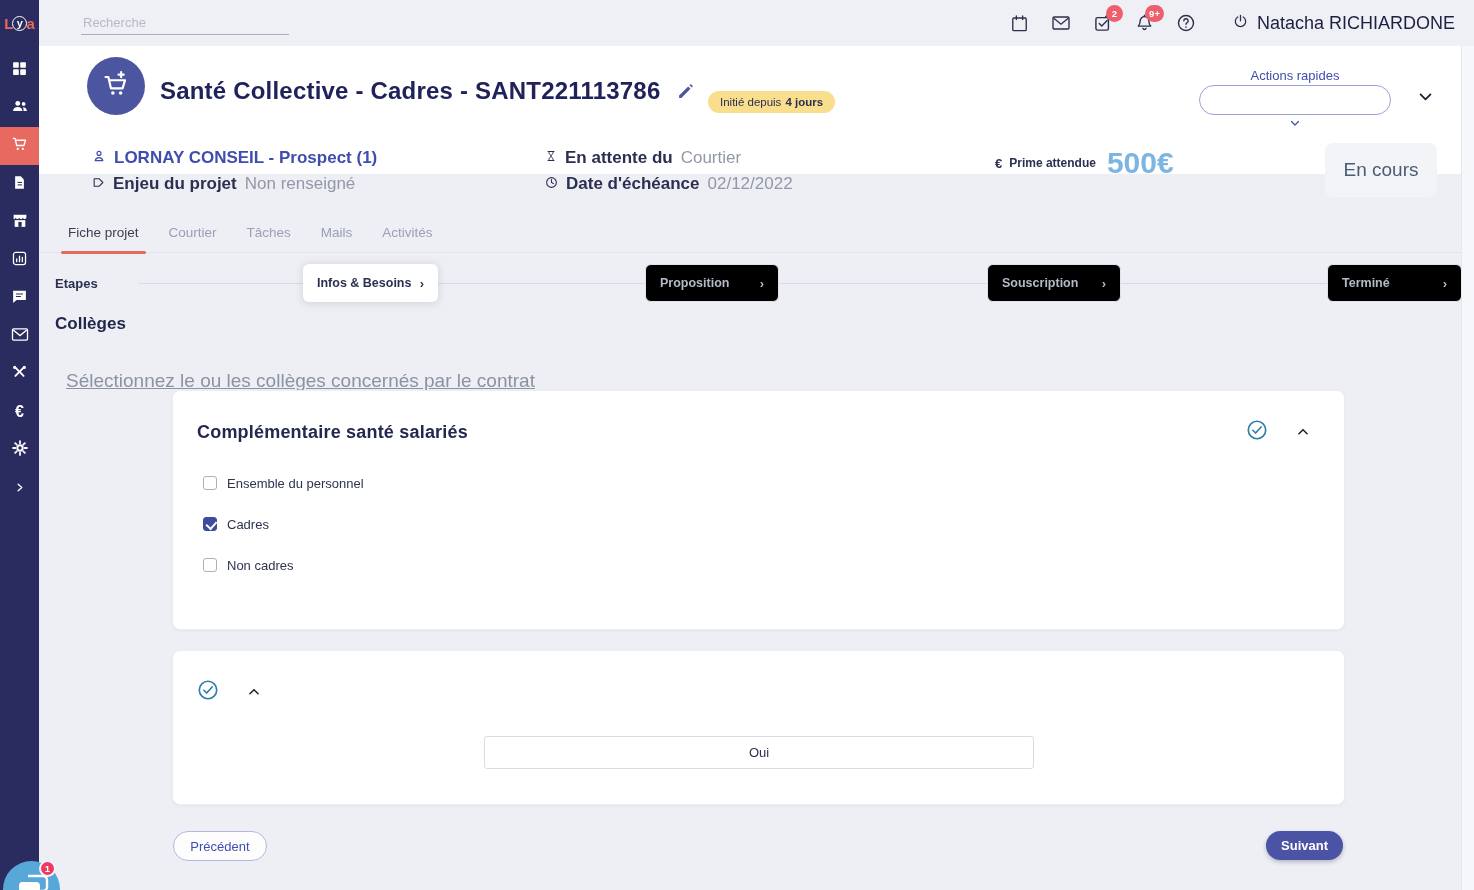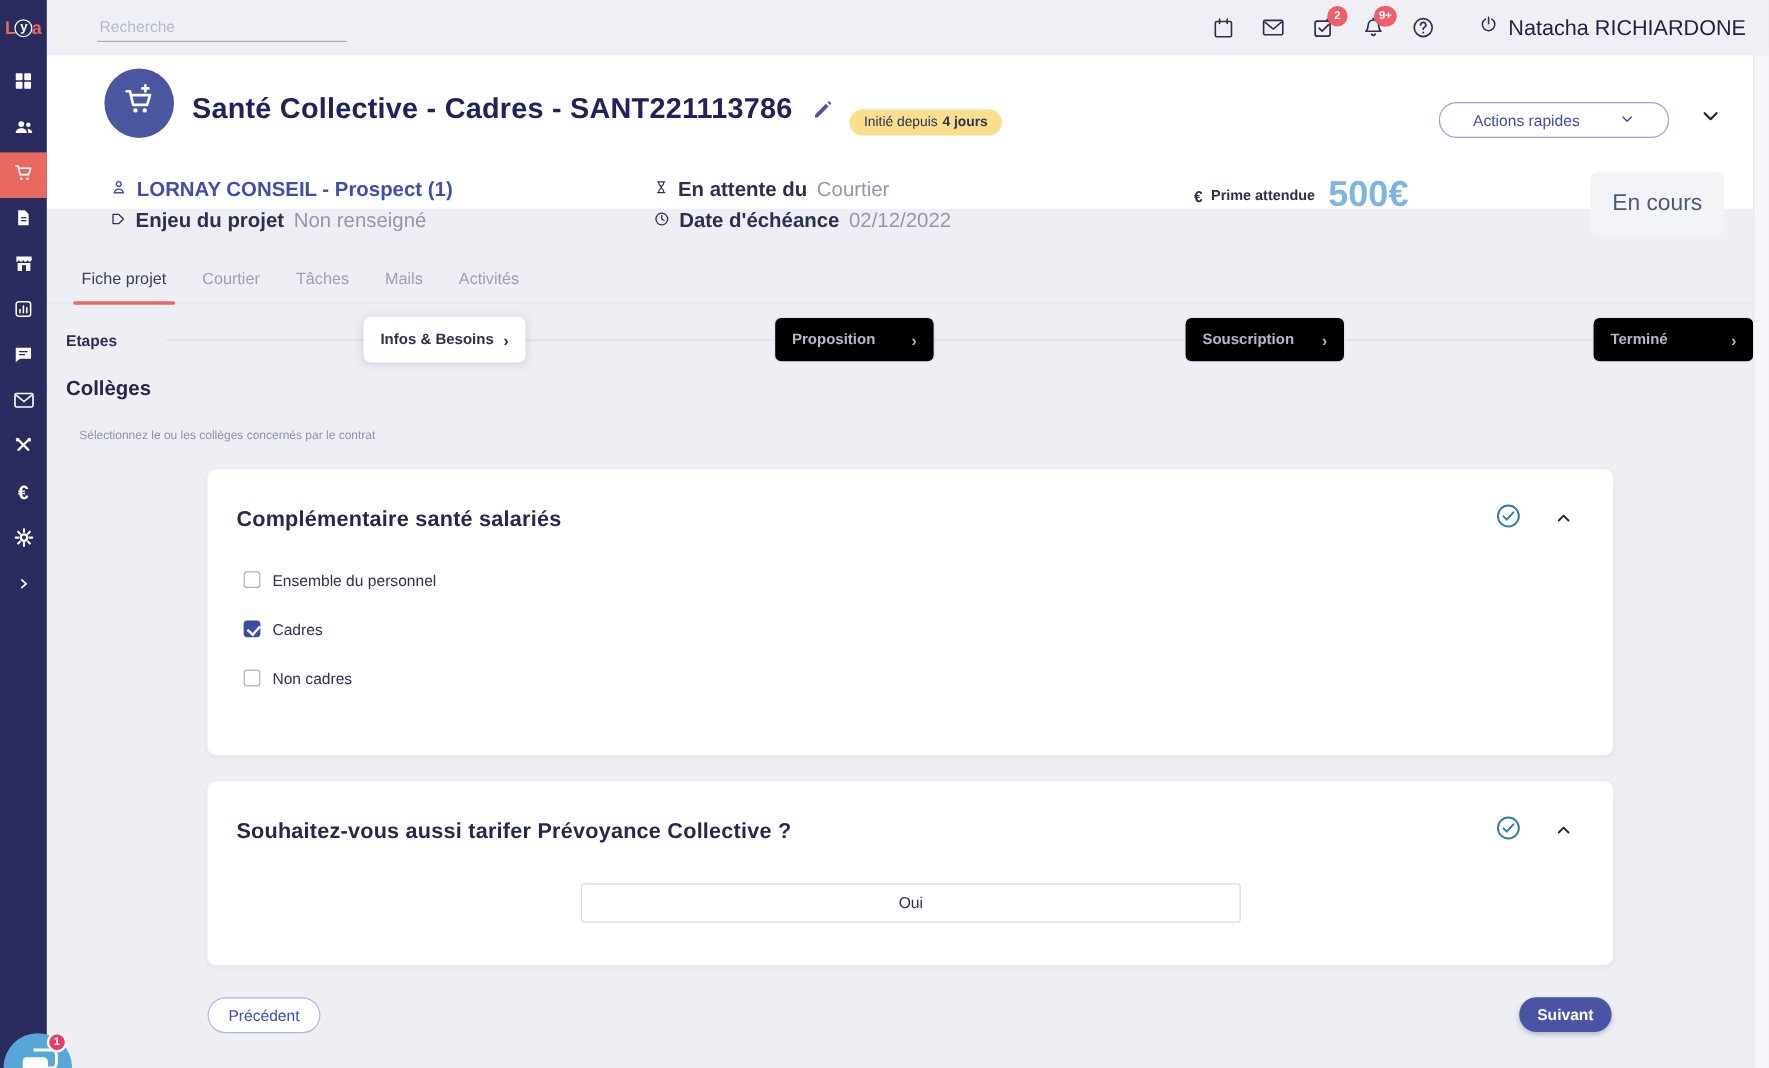--- a/index.html
+++ b/index.html
@@ -27,21 +27,21 @@
   .user-name { font-size:18px; color:#1d2140; }
 
   
   .proj-header { position:absolute; left:39px; top:46px; width:1422px; height:128px; background:#fff; z-index:10; }
   .cart-circle { position:absolute; left:48px; top:11px; width:58px; height:58px; border-radius:50%; background:#4c55a0; display:flex; align-items:center; justify-content:center; }
   .proj-title-row { position:absolute; left:121px; top:31px; display:flex; align-items:center; gap:17px; }
   .proj-title { font-size:24px; font-weight:bold; color:#20235a; letter-spacing:.2px; }
   .edit-pencil { cursor:pointer; display:flex; }
   .init-badge { position:absolute; left:669px; top:45px; height:22px; background:#f8de8d; border-radius:11px; display:flex; align-items:center; padding:0 12px; font-size:11.5px; color:#2c3050; gap:4px; }
   .init-badge b { font-weight:bold; }
-  .actions-btn { position:absolute; left:1160px; top:39px; width:192px; height:30px; border:1px solid #99a1d6; border-radius:16px; background:#fff; color:#3f4eae; font-size:13px; display:flex; align-items:center; justify-content:center; gap:34px; cursor:pointer; font-family:"Liberation Sans",sans-serif; }
+  .actions-btn { position:absolute; left:1160px; top:39px; width:192px; height:30px; border:1px solid #99a1d6; border-radius:16px; background:#fff; color:#3f4eae; font-size:13px; display:flex; align-items:center; justify-content:center; gap:34px; cursor:pointer; font-family:"Liberation Sans",sans-serif;flex-direction:column; }
   .hdr-collapse { position:absolute; left:1378px; top:42px; cursor:pointer; display:flex; }
   .info-col { position:absolute; font-size:17px; }
   .info-col.c1 { left:53px; top:103px; }
   .info-col.c2 { left:506px; top:103px; }
   .info-row { display:flex; align-items:center; gap:8px; height:18px; margin-bottom:8px; }
   .info-strong { color:#2c3050; font-weight:bold; }
   .info-muted { color:#9298a8; }
   .info-link { color:#3f4eae; font-weight:600; cursor:pointer; }
   .premium { position:absolute; left:956px; top:100px; display:flex; align-items:center; gap:7px; }
   .premium .eur-ic { font-size:13px; font-weight:bold; color:#2c3050; }
@@ -63,21 +63,21 @@
   .step.active { background:#fff; color:#2c3050; box-shadow:0 1px 8px rgba(60,64,90,.18); }
   .step:not(.active) { background:#000000; border:1px solid #e0e3eb; color:#b3b9c6; }
   .step .chev { font-size:13px; font-weight:bold; }
   .step.s1 { left:264px; width:135px; }
   .step.s2 { left:606px; width:134px; }
   .step.s3 { left:948px; width:134px; }
   .step.s4 { left:1288px; width:135px; }
 
   
   .section-title { position:absolute; left:55px; top:314px; font-size:17px; font-weight:bold; color:#23274b; }
-  .section-sub { position:absolute; left:66px; top:358px; font-size:10px; color:#8b92a4; }
+  .section-sub { position:absolute; left:66px; top:370px; font-size:19px; color:#8b92a4;text-decoration:underline; }
   .card { position:absolute; left:172px; width:1173px; background:#fff; border:1px solid #eceef2; border-radius:8px; box-shadow:0 1px 3px rgba(40,44,70,.05); }
   .card1 { top:390px; height:240px; }
   .card2 { top:650px; height:155px; }
   .card-head { display:flex; align-items:center; justify-content:space-between; padding:0 34px 0 24px; }
   .card1 .card-head { height:82px; }
   .card2 .card-head { height:82px; }
   .card-title { font-size:18px; font-weight:bold; color:#242850; letter-spacing:.2px; }
   .card-head-icons { display:flex; align-items:center; gap:28px; }
   .chev-up { cursor:pointer; display:flex; }
   .opt-list { padding-left:30px; }
@@ -367,21 +367,20 @@
       </label>
       <label class="opt-row">
         <span class="checkbox"></span>
         <span class="opt-label">Non cadres</span>
       </label>
     </div>
   </div>
 
   <div class="card card2">
     <div class="card-head">
-      <span class="card-title">Souhaitez-vous aussi tarifer Prévoyance Collective ?</span>
       <span class="card-head-icons">
         <span><svg width="22" height="22" viewBox="0 0 24 24" fill="none" stroke="#2e7ea7" stroke-width="1.8">
               <circle cx="12" cy="12" r="9.5"></circle>
               <path d="M7.5 12.3l3 3 6-6.6" stroke-linecap="round" stroke-linejoin="round"></path>
             </svg></span>
         <span class="chev-up">
             <svg width="14" height="14" viewBox="0 0 24 24" fill="none" stroke="#1e2235" stroke-width="2.6" stroke-linecap="round" stroke-linejoin="round">
               <path d="M5 15l7-7 7 7"></path>
             </svg>
           </span>

